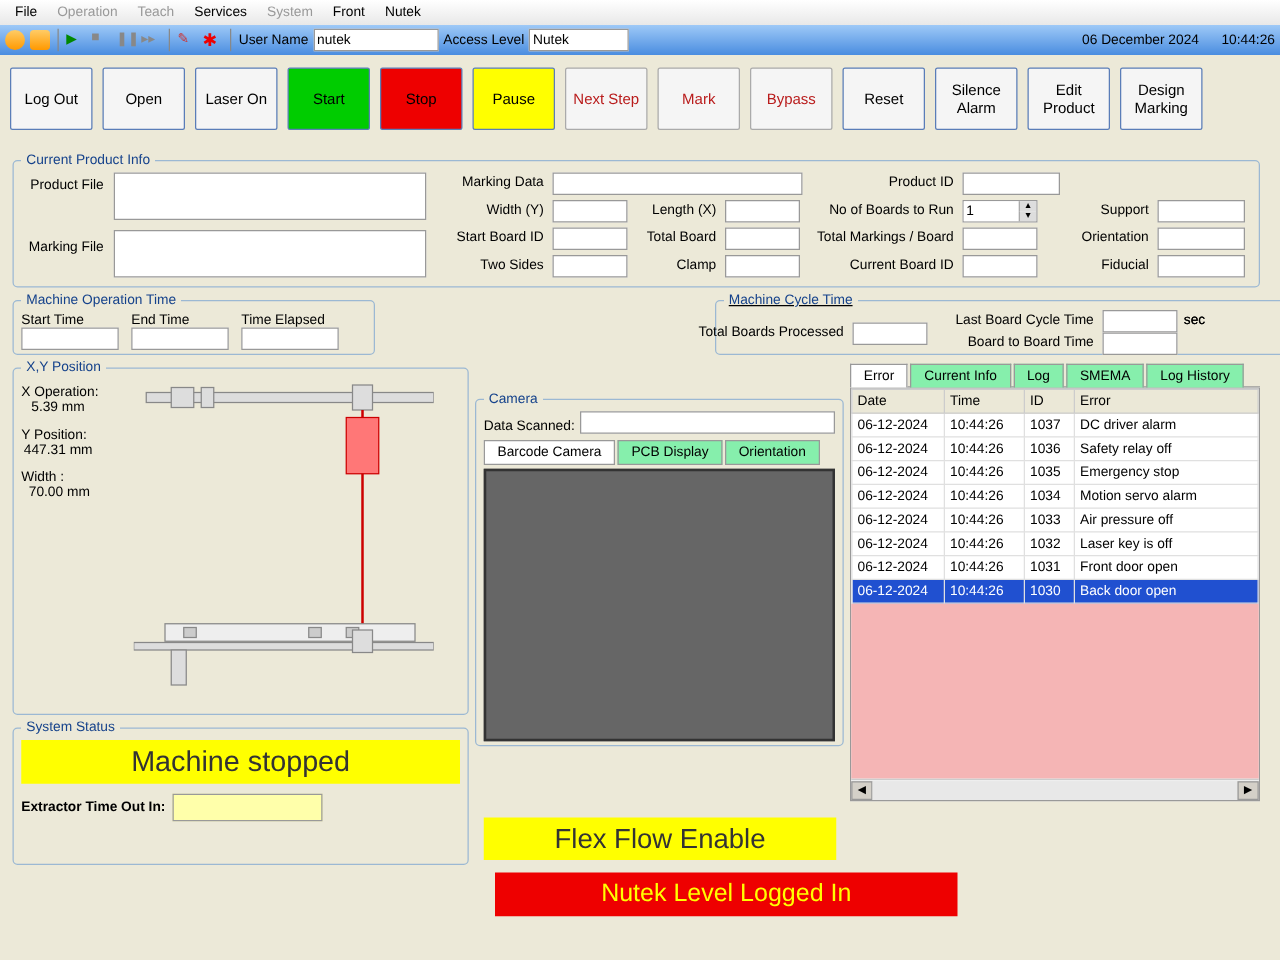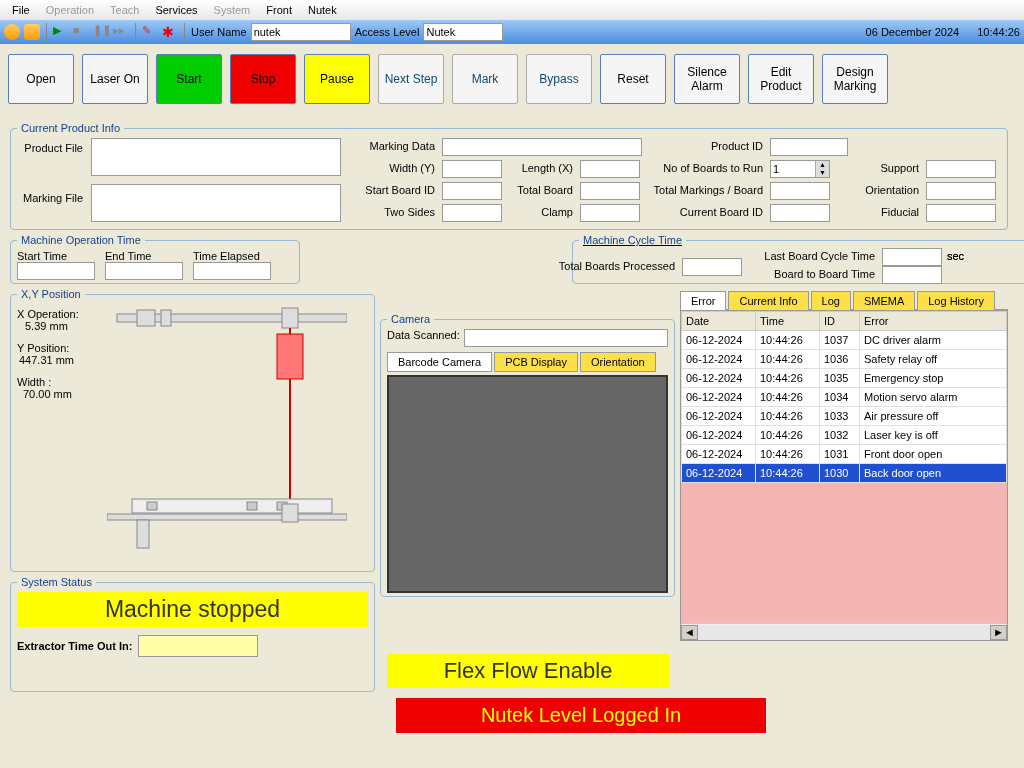--- a/index.html
+++ b/index.html
@@ -12,27 +12,27 @@
 .toolbar input { height:18px; border:1px solid #7a9; background:#fff; padding:0 3px; font-size:11px; }
 .toolbar .username { width:100px; }
 .toolbar .accesslevel { width:80px; }
 .toolbar .spacer { flex:1; }
 .toolbar .tb-icon { width:16px; height:16px; display:inline-block; }
 .bigbtnrow { display:flex; gap:8px; padding:10px 8px; }
 .bigbtn { width:66px; height:50px; border:1px solid #5a7db8; background:#f5f5f5; display:flex; align-items:center; justify-content:center; text-align:center; border-radius:2px; cursor:pointer; font-size:12px; }
 .bigbtn.green { background:#0c0; }
 .bigbtn.red { background:#e00; color:#000; }
 .bigbtn.yellow { background:#ff0; }
-.bigbtn.disabled { color:#0c4a6e; border-color:#aaa; }
+.bigbtn.disabled { color:#b91c1c; border-color:#aaa; }
 fieldset { border:1px solid #9bb8d3; border-radius:4px; padding:4px 6px 6px; margin:2px; position:absolute; }
 legend { color:#15428b; padding:0 4px; font-size:11px; }
 label.fld { display:inline-block; text-align:right; padding-right:4px; color:#000; }
 input.txt, .txtbox { border:1px solid #999; background:#fff; height:18px; padding:0 2px; font-size:11px; }
 .tabset { display:flex; border-bottom:1px solid #999; }
-.tab { border:1px solid #999; border-bottom:none; padding:3px 10px; background:#fde047; margin-right:2px; position:relative; top:1px; cursor:pointer; }
+.tab { border:1px solid #999; border-bottom:none; padding:3px 10px; background:#86efac; margin-right:2px; position:relative; top:1px; cursor:pointer; }
 .tab.active { background:#fff; }
 .errtable { width:100%; border-collapse:collapse; background:#fff; }
 .errtable th { background:#ebe8d7; border:1px solid #ccc; padding:3px 4px; text-align:left; font-weight:normal; }
 .errtable td { border:1px solid #e0e0e0; padding:3px 4px; }
 .errtable tr.sel td { background:#2050d0; color:#fff; }
 .errfill { background:#f5b5b5; height:140px; }
 .scrollh { display:flex; align-items:center; border-top:1px solid #ccc; background:#eee; height:17px; }
 .scrollh .arrow { width:17px; height:15px; background:#d4d0c8; border:1px solid #999; text-align:center; line-height:13px; cursor:pointer; }
 .scrollh .track { flex:1; height:15px; background:#e8e8e8; }
 .status-yellow { background:#ff0; font-size:23px; color:#333; text-align:center; padding:4px 0; font-family:Arial; }
@@ -72,20 +72,21 @@
   <input class="txt username" value="nutek" style="">
   <span>Access Level</span>
   <input class="txt accesslevel" value="Nutek" style="">
   <span class="spacer"></span>
   <span>06 December 2024</span>
   <span style="width:10px"></span>
   <span>10:44:26</span>
 </div>
 
 <div class="bigbtnrow">
+  <div class="bigbtn">Log Out</div>
   <div class="bigbtn">Open</div>
   <div class="bigbtn">Laser On</div>
   <div class="bigbtn green">Start</div>
   <div class="bigbtn red">Stop</div>
   <div class="bigbtn yellow">Pause</div>
   <div class="bigbtn disabled">Next Step</div>
   <div class="bigbtn disabled">Mark</div>
   <div class="bigbtn disabled">Bypass</div>
   <div class="bigbtn">Reset</div>
   <div class="bigbtn" style="white-space:pre">Silence
@@ -191,21 +192,21 @@
     <rect x="40" y="198" width="10" height="8" fill="#ccc" stroke="#888"></rect>
     <rect x="140" y="198" width="10" height="8" fill="#ccc" stroke="#888"></rect>
     <rect x="170" y="198" width="10" height="8" fill="#ccc" stroke="#888"></rect>
     <rect x="30" y="216" width="12" height="28" fill="#ddd" stroke="#888"></rect>
     <rect x="175" y="200" width="16" height="18" fill="#ddd" stroke="#888"></rect>
   </svg>
 </fieldset>
 
 <fieldset style="left:378px; top:286px; width:295px; height:284px;margin-top:27px;">
   <legend>Camera</legend>
-  <div style="display:flex;align-items:flex-start;gap:4px;margin-bottom:4px">
+  <div style="display:flex;align-items:flex-end;gap:4px;margin-bottom:4px">
     <span>Data Scanned:</span>
     <input class="txt" style="flex: 1 1 0%;">
   </div>
   <div class="tabset" style="border-bottom:none">
     <div class="tab active" style="border:1px solid #999">Barcode Camera</div>
     <div class="tab" style="border:1px solid #999">PCB Display</div>
     <div class="tab" style="border:1px solid #999">Orientation</div>
   </div>
   <div style="border:2px solid #333;background:#666;height:218px;margin-top:4px"></div>
 </fieldset>

